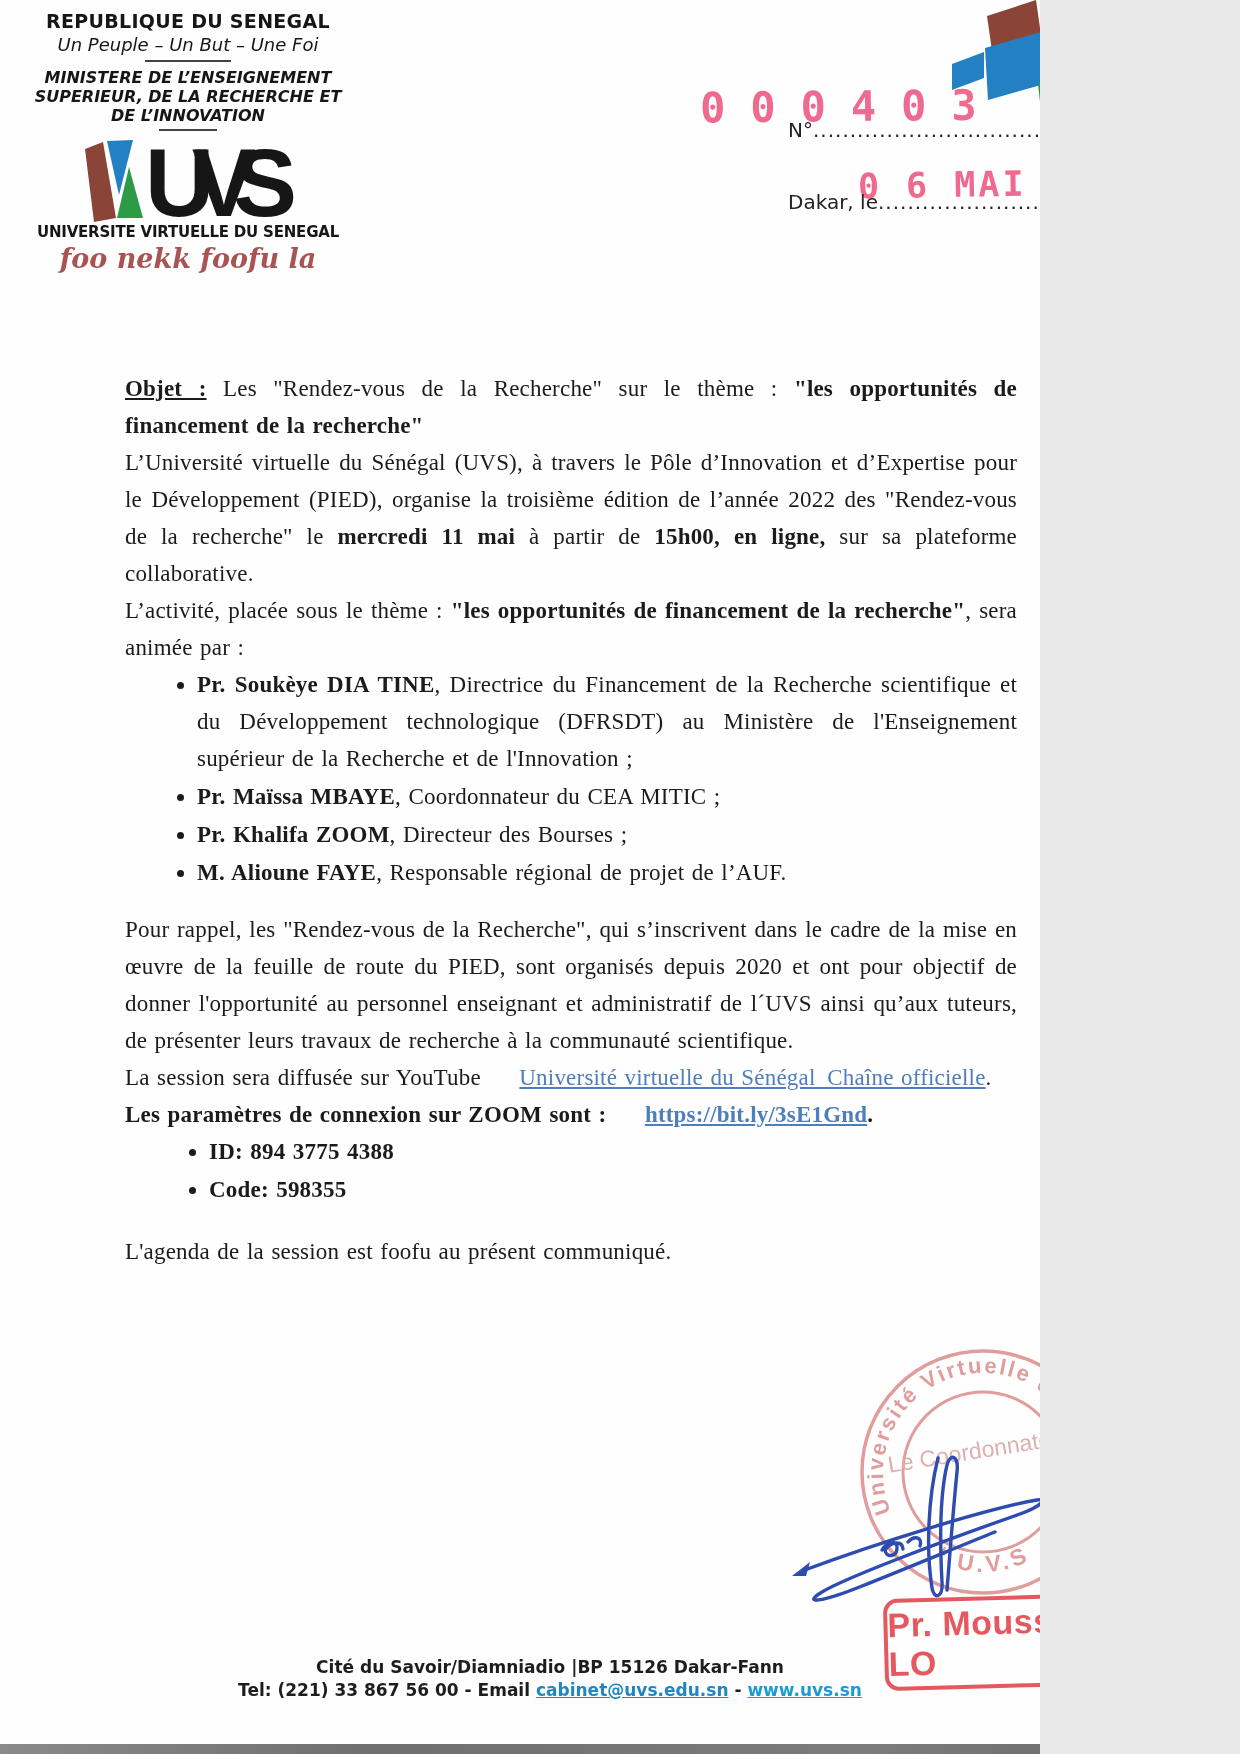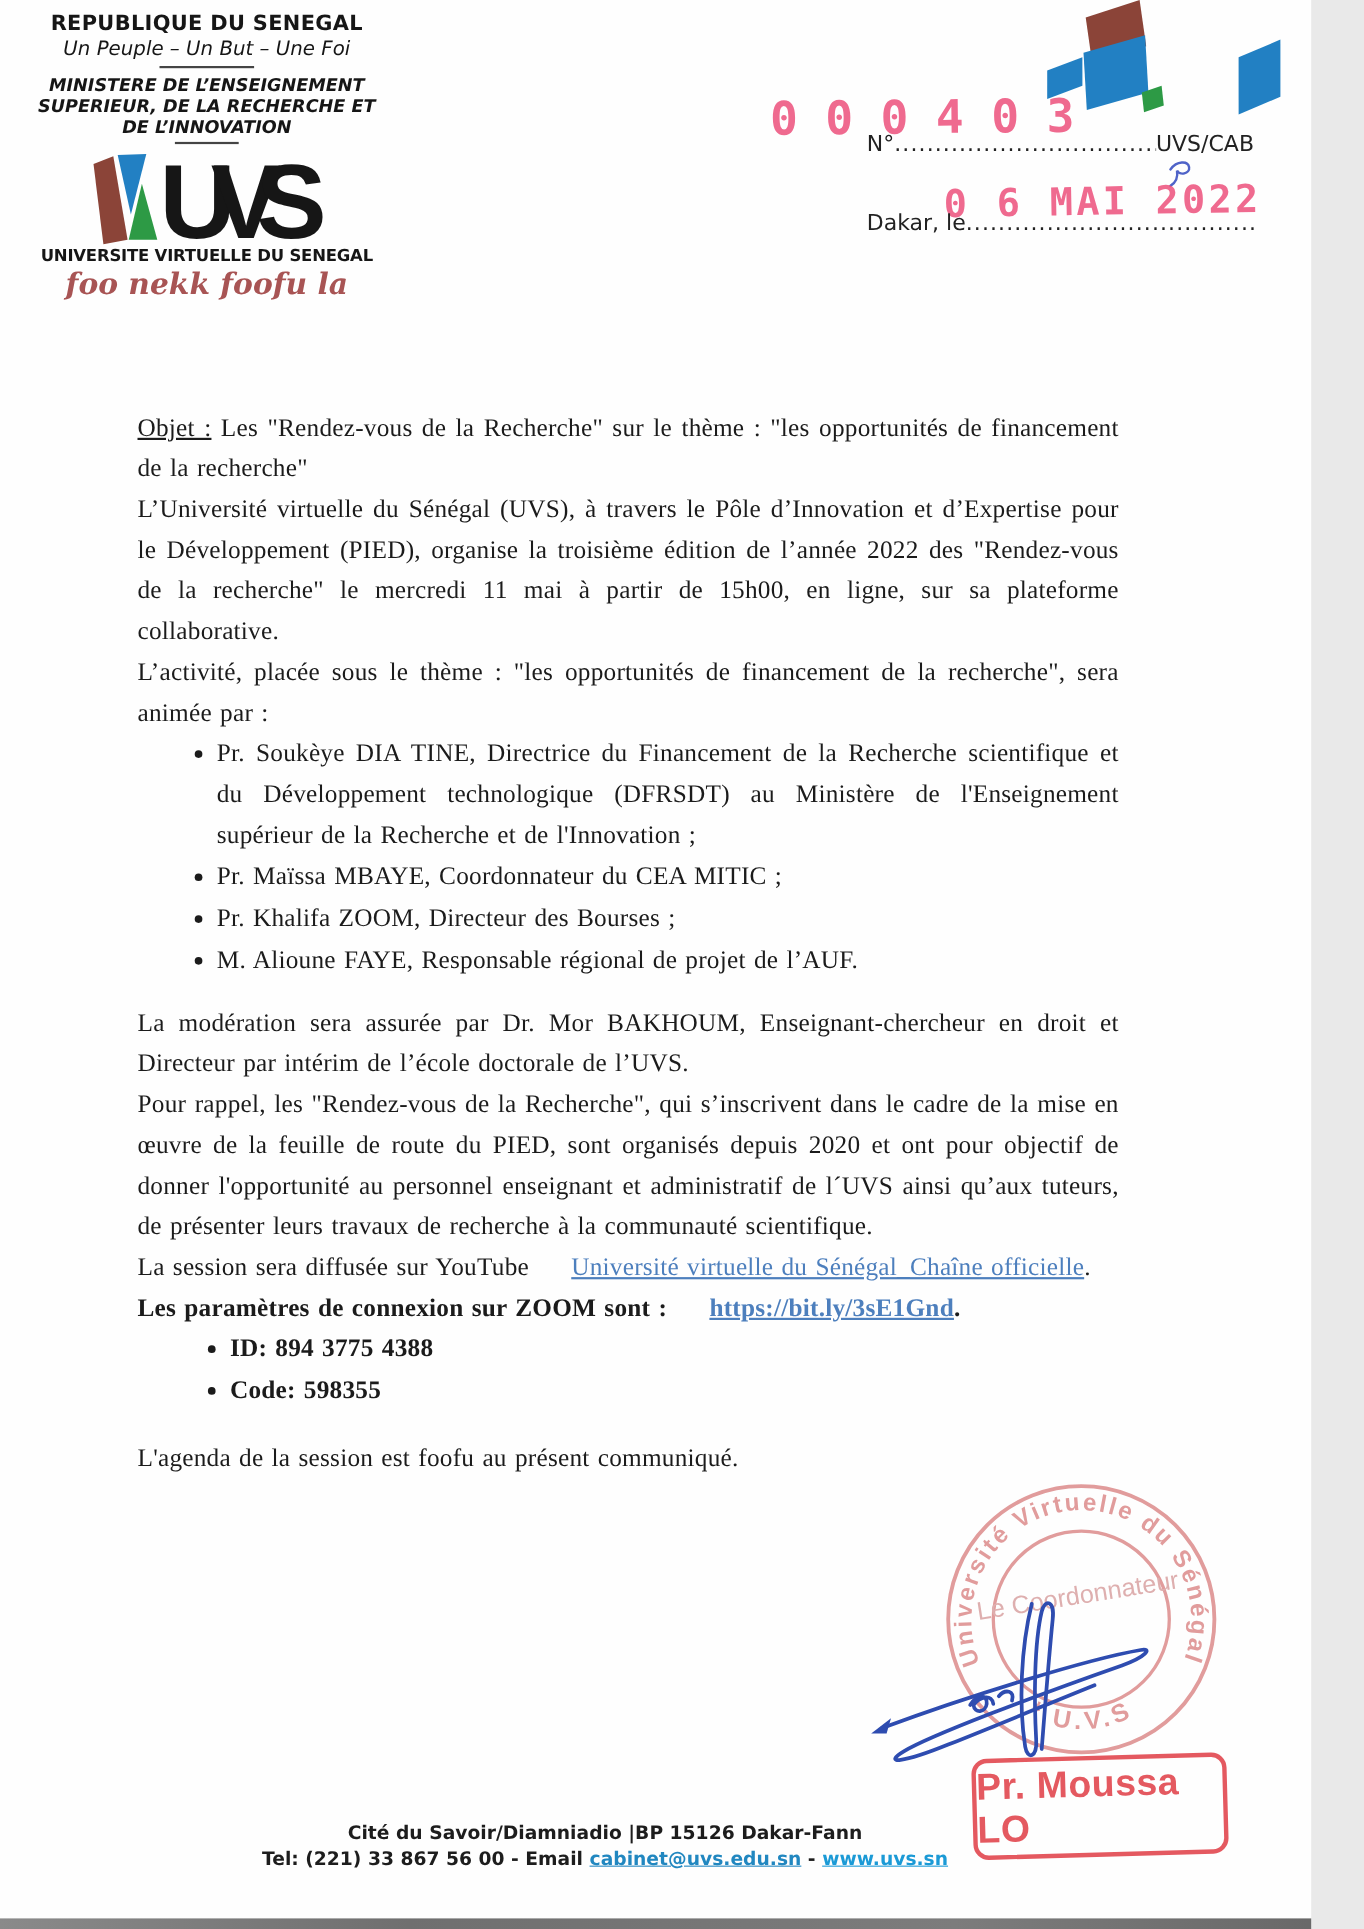--- a/index.html
+++ b/index.html
@@ -1,16 +1,16 @@
 <!DOCTYPE html>
 <html lang="fr"><head>
 <meta charset="utf-8">
 <style>
   html,body{margin:0;padding:0;background:#e9e9e9;}
-  #page{position:relative;width:1192px;height:1754px;background:#fefefe;overflow:hidden;
+  #page{position:relative;width:1040px;height:1754px;background:#fefefe;overflow:hidden;
         font-family:"Liberation Serif",serif;color:#1b1b1b;}
 
   
   .letterhead{position:absolute;left:32px;top:10px;width:312px;text-align:center;
               font-family:"DejaVu Sans",sans-serif;color:#161616;}
   .republic{font-weight:bold;font-size:19px;letter-spacing:.3px;}
   .motto{font-style:italic;font-size:18px;margin-top:2px;}
   .rule{width:86px;border-top:2px solid #444;margin:5px auto 6px;}
   .rule.small{width:58px;margin:4px auto 8px;}
   .ministry{font-weight:bold;font-style:italic;font-size:16px;line-height:19px;}
@@ -31,21 +31,21 @@
   #num-stamp{left:700px;top:82px;font-size:42px;letter-spacing:25px;transform:rotate(-.6deg);}
   #date-stamp{left:858px;top:164px;font-size:35px;letter-spacing:3px;transform:rotate(-1deg);}
   .penmark{position:absolute;left:1060px;top:144px;}
 
   
   .doc-title{position:absolute;left:125px;width:892px;top:250px;text-align:center;
              font-weight:bold;font-size:44px;letter-spacing:1.5px;color:#222;}
   .body{position:absolute;left:125px;top:370px;width:892px;font-size:23px;line-height:37px;
         letter-spacing:.2px;word-spacing:1.5px;}
   .body p{margin:0;text-align:justify;}
-  .b{font-weight:normal;}
+  .b{font-weight:bold;}
   .u{text-decoration:underline;}
   a.lnk,.lnk{color:#4d7fbd;text-decoration:underline;cursor:pointer;margin-left:31px;}
   .p-objet{margin-bottom:19px;}
   .p-intro{margin-bottom:27px;}
   .p-theme{margin-bottom:2px;}
   ul.speakers{margin:0 0 20px 0;padding-left:72px;}
   ul.speakers li{text-align:justify;margin-bottom:1px;}
   .p-mod{margin-bottom:26px;}
   .p-ctx{margin-bottom:25px;}
   .p-yt{margin-bottom:42px;}
@@ -132,21 +132,20 @@
   <div class="body">
     <p class="p-objet"><span class="b u">Objet :</span><span> Les "Rendez-vous de la Recherche" sur le thème : </span><span class="b">"les opportunités de financement de la recherche"</span></p>
     <p class="p-intro"><span>L’Université virtuelle du Sénégal (UVS), à travers le Pôle d’Innovation et d’Expertise pour le Développement (PIED), organise la troisième édition de l’année 2022 des "Rendez-vous de la recherche" le </span><span class="b">mercredi 11 mai</span><span> à partir de </span><span class="b">15h00, en ligne,</span><span> sur sa plateforme collaborative.</span></p>
     <p class="p-theme"><span>L’activité, placée sous le thème : </span><span class="b">"les opportunités de financement de la recherche"</span><span>, sera animée par :</span></p>
     <ul class="speakers">
       <li><span class="b">Pr. Soukèye DIA TINE</span><span>, Directrice du Financement de la Recherche scientifique et du Développement technologique (DFRSDT) au Ministère de l'Enseignement supérieur de la Recherche et de l'Innovation ;</span></li>
       <li><span class="b">Pr. Maïssa MBAYE</span><span>, Coordonnateur du CEA MITIC ;</span></li>
       <li><span class="b">Pr. Khalifa ZOOM</span><span>, Directeur des Bourses ;</span></li>
       <li><span class="b">M. Alioune FAYE</span><span>, Responsable régional de projet de l’AUF.</span></li>
     </ul>
-    <p class="p-mod"><span>La modération sera assurée par </span><span class="b">Dr. Mor BAKHOUM</span><span>, Enseignant-chercheur en droit et Directeur par intérim de l’école doctorale de l’UVS.</span></p>
     <p class="p-ctx"><span>Pour rappel, les "Rendez-vous de la Recherche", qui s’inscrivent dans le cadre de la mise en œuvre de la feuille de route du PIED, sont organisés depuis 2020 et ont pour objectif de donner l'opportunité au personnel enseignant et administratif de l´UVS ainsi qu’aux tuteurs, de présenter leurs travaux de recherche à la communauté scientifique.</span></p>
     <p class="p-yt">
       <span>La session sera diffusée sur YouTube </span><a class="lnk">Université virtuelle du Sénégal_Chaîne officielle</a><span>.</span>
     </p>
     <p class="p-zoom">
       <span>Les paramètres de connexion sur ZOOM sont : </span><a class="lnk">https://bit.ly/3sE1Gnd</a><span>.</span>
     </p>
     <ul class="creds">
       <li>ID: 894 3775 4388</li>
       <li>Code: 598355</li>

